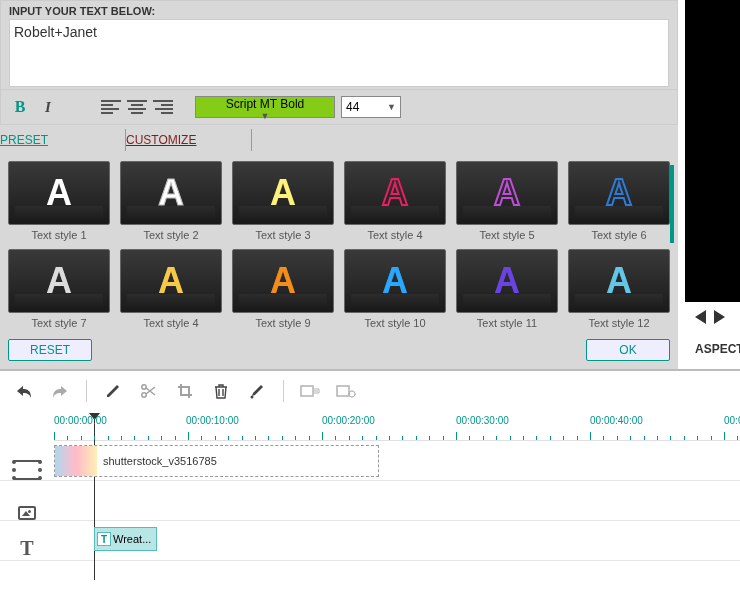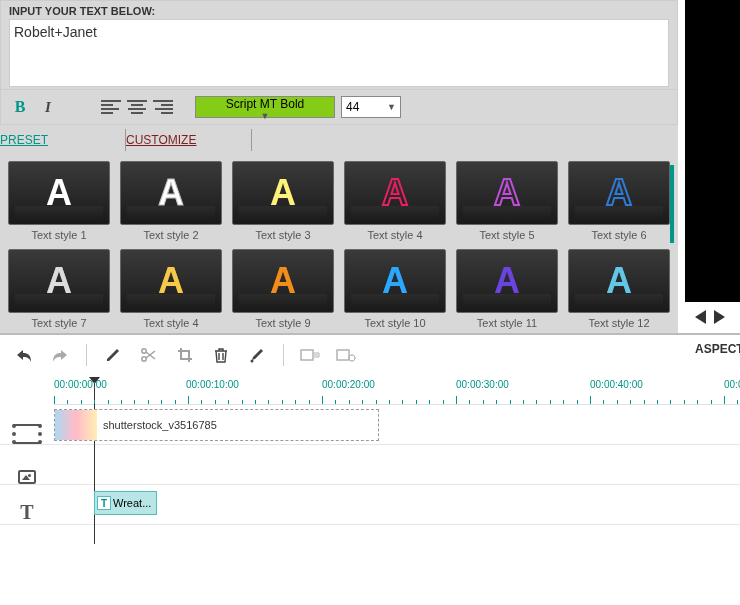--- a/index.html
+++ b/index.html
@@ -194,20 +194,24 @@
         </div>
         <div class="style-item">
           <div class="style-thumb">
             <div class="style-letter" style="color: rgb(99, 198, 230); background: linear-gradient(rgb(99, 198, 230), rgba(0, 0, 0, 0.3)) text;">A</div>
           </div>
           <div class="style-caption">Text style 12</div>
         </div>
       </div>
   </div>
 
+  <div class="btn-row">
+    <div class="btn">RESET</div>
+    <div class="btn">OK</div>
+  </div>
 </div>
 
 <div class="preview"></div>
 <div class="preview-controls">
   <div class="prev-tri"></div>
   <div class="next-tri"></div>
 </div>
 <div class="aspect-label">ASPECT</div>
 
 <div class="toolbar">

